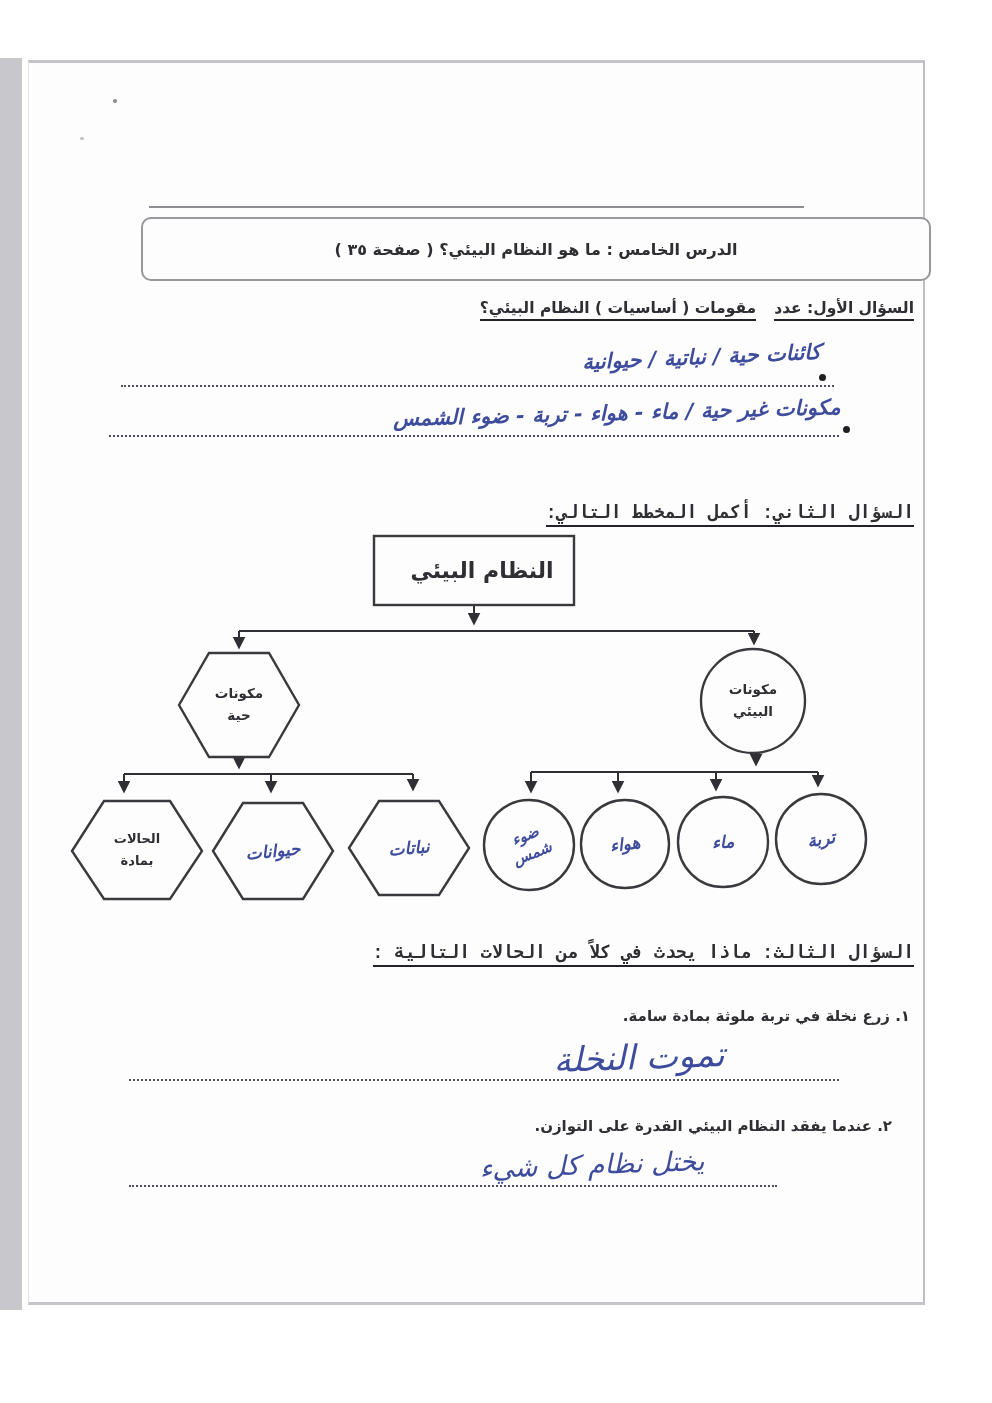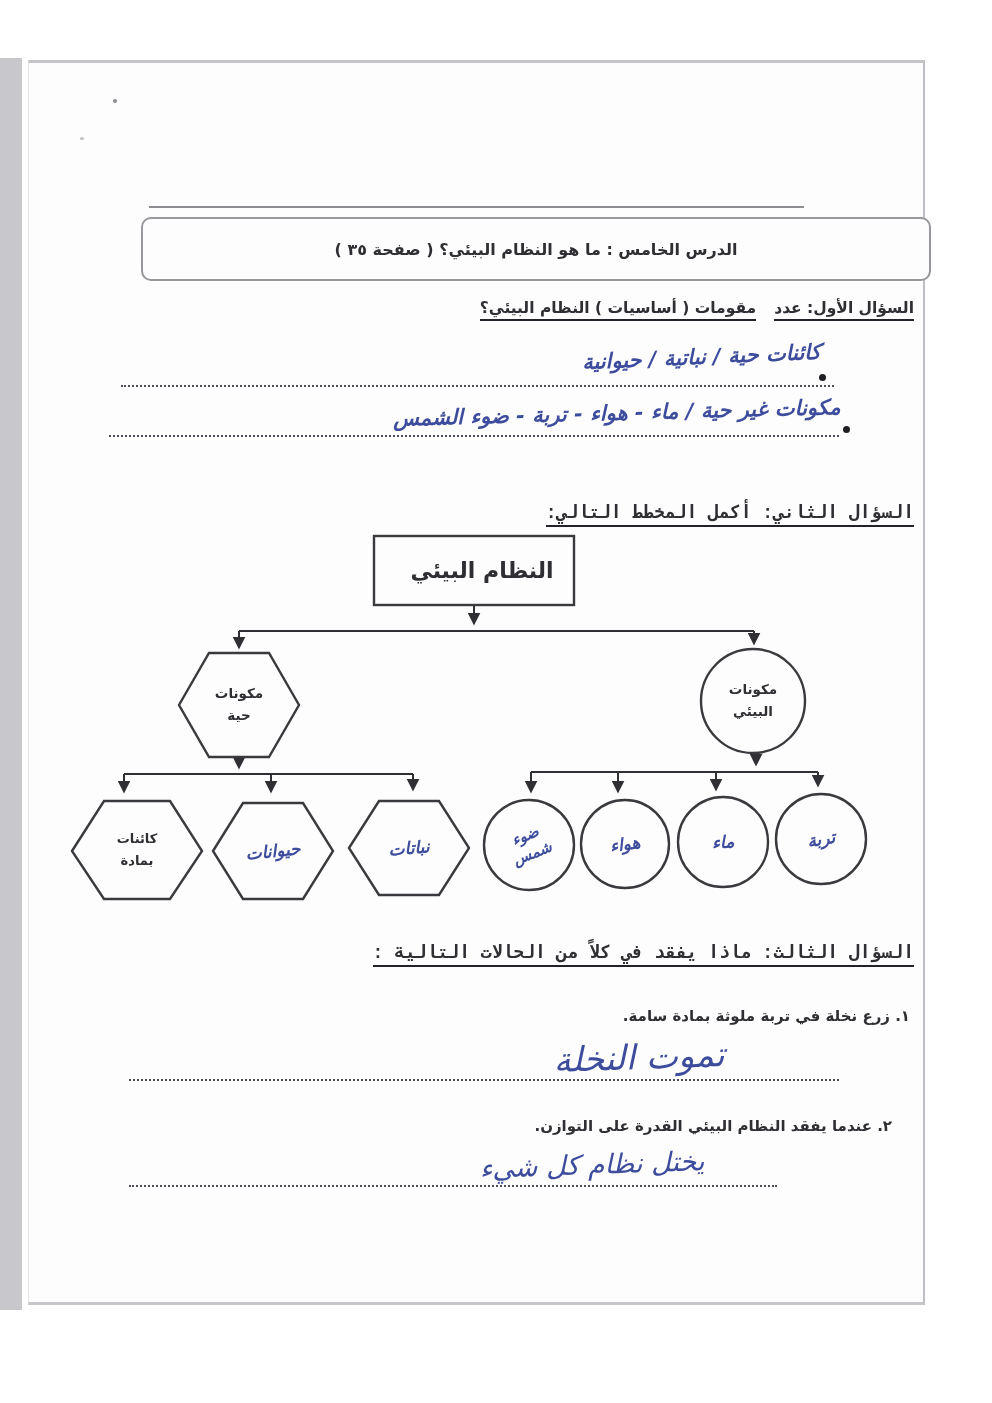--- a/index.html
+++ b/index.html
@@ -149,36 +149,36 @@
       </div>
       <div class="node-label printed lbl-living">
         <span>مكونات</span>
         <span>حية</span>
       </div>
       <div class="node-label printed lbl-nonliving">
         <span>مكونات</span>
         <span>البيئي</span>
       </div>
       <div class="node-label printed lbl-micro">
-        <span>كائنات</span>
+        <span>الحالات</span>
         <span>بمادة</span>
       </div>
       <div class="node-label hand-lbl lbl-animals">حيوانات</div>
       <div class="node-label hand-lbl lbl-plants">نباتات</div>
       <div class="node-label hand-lbl lbl-sun">
         <span>ضوء</span>
         <span>شمس</span>
       </div>
       <div class="node-label hand-lbl lbl-air">هواء</div>
       <div class="node-label hand-lbl lbl-water">ماء</div>
       <div class="node-label hand-lbl lbl-soil">تربة</div>
     </div>
 
     <div class="q-heading q3h">
-      <span class="u">السؤال الثالث: ماذا يفقد في كلاً من الحالات التالية :</span>
+      <span class="u">السؤال الثالث: ماذا يحدث في كلاً من الحالات التالية :</span>
     </div>
 
     <div class="item i1">١. زرع نخلة في تربة ملوثة بمادة سامة.</div>
     <div class="hand ans1" dir="rtl">تموت النخلة</div>
     <div class="dotline d3"></div>
 
     <div class="item i2">٢. عندما يفقد النظام البيئي القدرة على التوازن.</div>
     <div class="hand ans2" dir="rtl">يختل نظام كل شيء</div>
     <div class="dotline d4"></div>
   </div>

